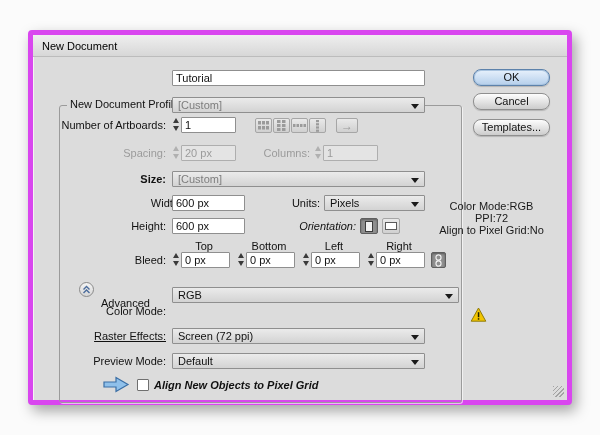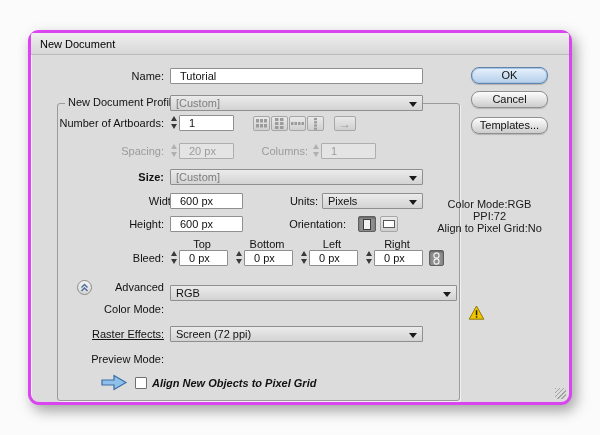--- a/index.html
+++ b/index.html
@@ -5,38 +5,38 @@
   * { margin:0; padding:0; box-sizing:border-box; }
   html,body { width:600px; height:435px; }
   body {
     background:#fbfbfb;
     font-family:"Liberation Sans","DejaVu Sans",sans-serif;
     font-size:11px; color:#111;
     position:relative; overflow:hidden;
   }
   .dialog {
     position:absolute; left:28px; top:30px; width:544px; height:375px;
-    background:#dcdcdc; border:3px solid #d946ef; border-radius:11px;
+    background:#dcdcdc; border:5px solid #d946ef; border-radius:4px;
     box-shadow:4px 6px 14px rgba(0,0,0,0.35), 1px 1px 0 rgba(255,255,255,0.65) inset;
   }
   .titlebar {
     position:absolute; left:0; top:0; right:0; height:22px;
     background:linear-gradient(#efefef,#d7d7d7);
     border-bottom:1px solid #bcbcbc; border-radius:2px 2px 0 0;
   }
   .title { position:absolute; left:9px; top:5px; color:#000; }
 
   .lbl { position:absolute; height:16px; line-height:16px; text-align:right; white-space:nowrap; }
   .lbl-l { position:absolute; height:16px; line-height:16px; text-align:left; white-space:nowrap; }
   .dis { color:#9b9b9b !important; }
 
   .tf {
     position:absolute; height:16px; background:#fff; border:1px solid #8f8f8f;
     font-family:"Liberation Sans","DejaVu Sans",sans-serif; font-size:11px;
-    padding:0 9px; color:#111; border-radius:1px;
+    padding:0 3px; color:#111; border-radius:1px;
   }
   .tf:disabled { background:#e4e4e4; color:#9b9b9b; border-color:#aeaeae; }
 
   .dropdown {
     position:absolute; height:16px;
     background:linear-gradient(#ebebeb,#d3d3d3);
     border:1px solid #8f8f8f; border-radius:1px;
   }
   .dd-text { position:absolute; left:5px; top:1px; line-height:13px; white-space:nowrap; }
   .dd-text.placeholder { color:#7d7d7d; }
@@ -101,21 +101,20 @@
 </style>
 </head>
 <body>
 
 <div class="dialog">
 
   <div class="titlebar">
     <span class="title">New Document</span>
   </div>
 
-  <span class="lbl" style="left:0;top:35px;width:133px;">Name:</span>
   <input class="tf" style="left: 139px; top: 35px; width: 253px;" value="Tutorial">
 
   <div class="btn ok" style="left:440px;top:34px;">OK</div>
   <div class="btn" style="left:440px;top:58px;">Cancel</div>
   <div class="btn" style="left:440px;top:84px;">Templates...</div>
 
   <div class="groupbox" style="left:26px;top:70px;width:403px;height:298px;">
     <span class="legend">New Document Profile:</span>
   </div>
 
@@ -202,21 +201,21 @@
   <span class="lbl" style="left:16px;top:160px;width:133px;">Width:</span>
   <input class="tf" style="left: 139px; top: 160px; width: 73px;" value="600 px">
   <span class="lbl" style="left:190px;top:160px;width:97px;">Units:</span>
   <div class="dropdown" style="left:291px;top:160px;width:101px;">
     <span class="dd-text">Pixels</span>
     <span class="dd-arrow"></span>
   </div>
 
   <span class="lbl" style="left:0;top:183px;width:133px;">Height:</span>
   <input class="tf" style="left: 139px; top: 183px; width: 73px;" value="600 px">
-  <span class="lbl" style="left:188px;top:183px;width:127px;">Orientation:</span>
+  <span class="lbl" style="left:196px;top:183px;width:127px;font-style:italic;">Orientation:</span>
   <div class="mini pressed" style="left:327px;top:183px;width:18px;height:16px;">
     <svg width="8" height="11" viewBox="0 0 8 11">
         <rect x="0.5" y="0.5" width="7" height="10" fill="#f2f2f2" stroke="#3c3c3c"></rect>
       </svg>
   </div>
   <div class="mini" style="left:349px;top:183px;width:18px;height:16px;">
     <svg width="12" height="8" viewBox="0 0 12 8">
         <rect x="0.5" y="0.5" width="11" height="7" fill="#ffffff" stroke="#5a5a5a"></rect>
       </svg>
   </div>
@@ -258,35 +257,39 @@
       <rect x="2" y="6.8" width="5" height="5.4" rx="2.4" fill="none" stroke="#f2f2f2" stroke-width="1.2"></rect>
     </svg>
   </div>
 
   <div class="chevron-btn" style="left:46px;top:247px;">
     <svg width="9" height="9" viewBox="0 0 9 9">
       <path d="M1.5 4.5 L4.5 1.5 L7.5 4.5" fill="none" stroke="#4a6b9b" stroke-width="1.4"></path>
       <path d="M1.5 8 L4.5 5 L7.5 8" fill="none" stroke="#4a6b9b" stroke-width="1.4"></path>
     </svg>
   </div>
-  <span class="lbl-l" style="left:68px;top:246px;margin-left:16px;">Advanced</span>
+  <span class="lbl-l" style="left:68px;top:260px;">Advanced</span>
 
   <span class="lbl" style="left:0;top:268px;width:133px;">Color Mode:</span>
   <div class="dropdown" style="left:139px;top:252px;width:287px;">
     <span class="dd-text">RGB</span>
     <span class="dd-arrow"></span>
   </div>
 
   <span class="lbl" style="left:0;top:293px;width:133px;text-decoration:underline;">Raster Effects:</span>
   <div class="dropdown" style="left:139px;top:293px;width:253px;">
     <span class="dd-text">Screen (72 ppi)</span>
     <span class="dd-arrow"></span>
   </div>
 
   <span class="lbl" style="left:0;top:318px;width:133px;">Preview Mode:</span>
+  <div class="dropdown" style="left:139px;top:318px;width:253px;">
+    <span class="dd-text">Default</span>
+    <span class="dd-arrow"></span>
+  </div>
 
   <svg style="position:absolute;left:70px;top:340px;" width="27" height="19" viewBox="0 0 27 19">
     <polygon points="1,7 13,7 13,2.5 25,9.5 13,16.5 13,12 1,12" fill="#8fc0ea" stroke="#3a6ea5" stroke-width="1.2"></polygon>
   </svg>
   <div class="checkbox" style="left:104px;top:344px;"></div>
   <span class="lbl-l bold" style="left:121px;top:342px;">Align New Objects to Pixel Grid</span>
 
   <div class="info">
     <div>Color Mode:RGB</div>
     <div>PPI:72</div>

